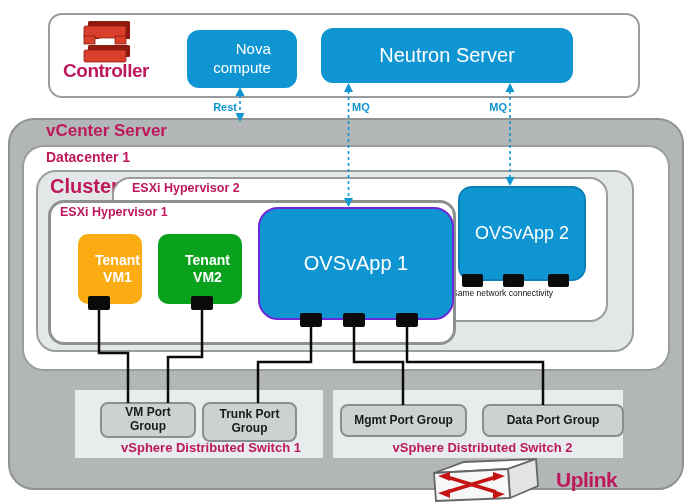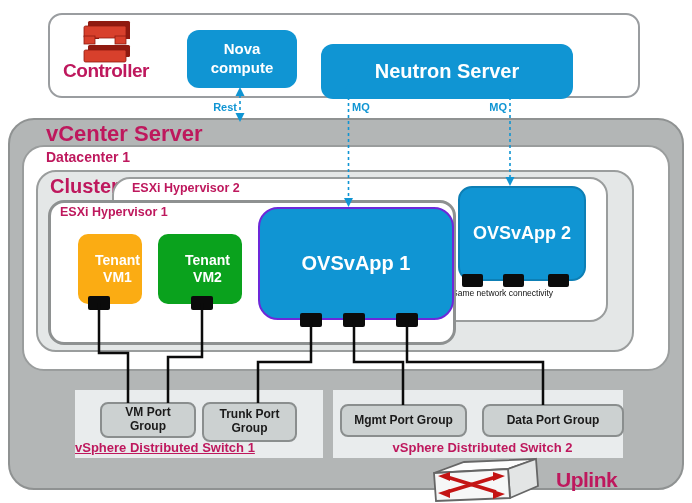--- a/index.html
+++ b/index.html
@@ -4,32 +4,32 @@
 <style>
   html,body{margin:0;padding:0;background:#ffffff;}
   body{font-family:"Liberation Sans","DejaVu Sans",sans-serif;}
   #stage{position:relative;width:692px;height:503px;background:#fff;overflow:hidden;}
   .abs{position:absolute;box-sizing:border-box;}
   .lbl{color:#be185d;font-weight:bold;white-space:nowrap;}
 
   
   .controller-box{left:48px;top:13px;width:592px;height:85px;background:#fff;border:2.5px solid #9a9da0;border-radius:14px;}
   .controller-label{left:52px;top:60px;width:108px;font-size:19px;text-align:center;letter-spacing:-0.5px;}
-  .blue-box{background:#1095D3;color:#fff;display:flex;align-items:center;justify-content:center;text-align:center;border-radius:12px;font-weight:700;}
+  .blue-box{background:#1095D3;color:#fff;display:flex;align-items:center;justify-content:center;text-align:right;border-radius:12px;font-weight:400;}
   .nova-box{left:187px;top:30px;width:110px;height:58px;font-size:15px;line-height:1.25;}
-  .neutron-box{left:321px;top:28px;width:252px;height:55px;font-size:20px;margin-top:16px;}
+  .neutron-box{left:321px;top:28px;width:252px;height:55px;font-size:20px;}
 
   .link-lbl{color:#1095D3;font-size:11px;font-weight:bold;position:absolute;}
   .rest-label{left:197px;top:101px;width:40px;text-align:right;}
   .mq1-label{left:352px;top:101px;}
   .mq2-label{left:489px;top:101px;width:18px;text-align:right;}
 
   
   .vcenter-box{left:8px;top:118px;width:676px;height:372px;background:#b3b6b6;border:2.5px solid #8f9292;border-radius:26px;}
-  .vcenter-label{left:46px;top:121px;font-size:22px;}
+  .vcenter-label{left:46px;top:121px;font-size:17px;}
   .datacenter-box{left:22px;top:145px;width:648px;height:226px;background:#fff;border:2px solid #9a9d9d;border-radius:22px;}
   .datacenter-label{left:46px;top:149px;font-size:14px;}
   .cluster-box{left:36px;top:170px;width:598px;height:182px;background:#e4e7e7;border:2px solid #9a9d9d;border-radius:20px;}
   .cluster-label{left:50px;top:175px;font-size:20px;}
   .esxi2-box{left:112px;top:177px;width:496px;height:145px;background:#fff;border:2.5px solid #9a9d9d;border-radius:18px;}
   .esxi2-label{left:132px;top:181px;font-size:12.5px;}
   .esxi1-box{left:48px;top:200px;width:408px;height:145px;background:#fff;border:3px solid #8e9191;border-radius:16px;}
   .esxi1-label{left:60px;top:205px;font-size:12.5px;}
 
   .ovsvapp2-box{left:458px;top:186px;width:128px;height:95px;border:2px solid #0d7fb5;border-radius:14px;font-size:18px;}
@@ -43,21 +43,21 @@
 
   
   .panel{background:#e9eced;}
   .switch1-panel{left:75px;top:390px;width:248px;height:68px;}
   .switch2-panel{left:333px;top:390px;width:290px;height:68px;}
   .pg{background:#ccd1d1;border:2.5px solid #8a8e8e;border-radius:8px;display:flex;align-items:center;justify-content:center;text-align:center;font-weight:bold;font-size:12px;color:#1a1a1a;line-height:1.15;}
   .vm-pg{left:100px;top:402px;width:96px;height:36px;padding:0 21px;}
   .trunk-pg{left:202px;top:402px;width:95px;height:40px;padding:0 10px;}
   .mgmt-pg{left:340px;top:404px;width:127px;height:33px;}
   .data-pg{left:482px;top:404px;width:142px;height:33px;}
-  .switch1-label{left:75px;top:440px;width:272px;font-size:13px;text-decoration:underline;}
+  .switch1-label{left:75px;top:440px;width:272px;text-align:center;font-size:13px;}
   .switch2-label{left:333px;top:440px;width:290px;text-align:center;font-size:13px;padding-left:9px;}
 
   .uplink-label{left:556px;top:468px;font-size:21px;letter-spacing:-0.5px;}
   svg.overlay{position:absolute;left:0;top:0;pointer-events:none;}
 </style>
 </head>
 <body>
 
 <div id="stage">
 

